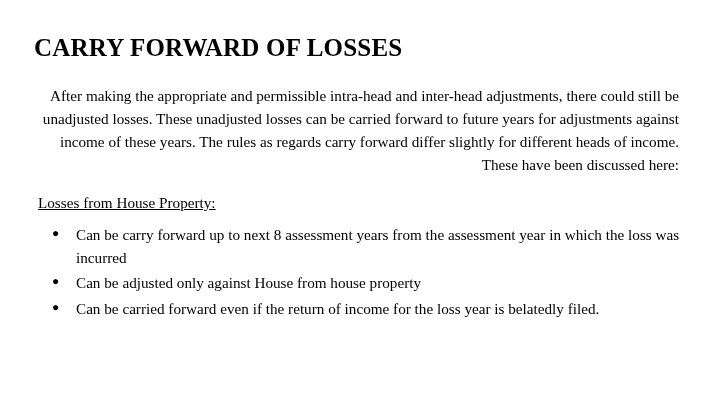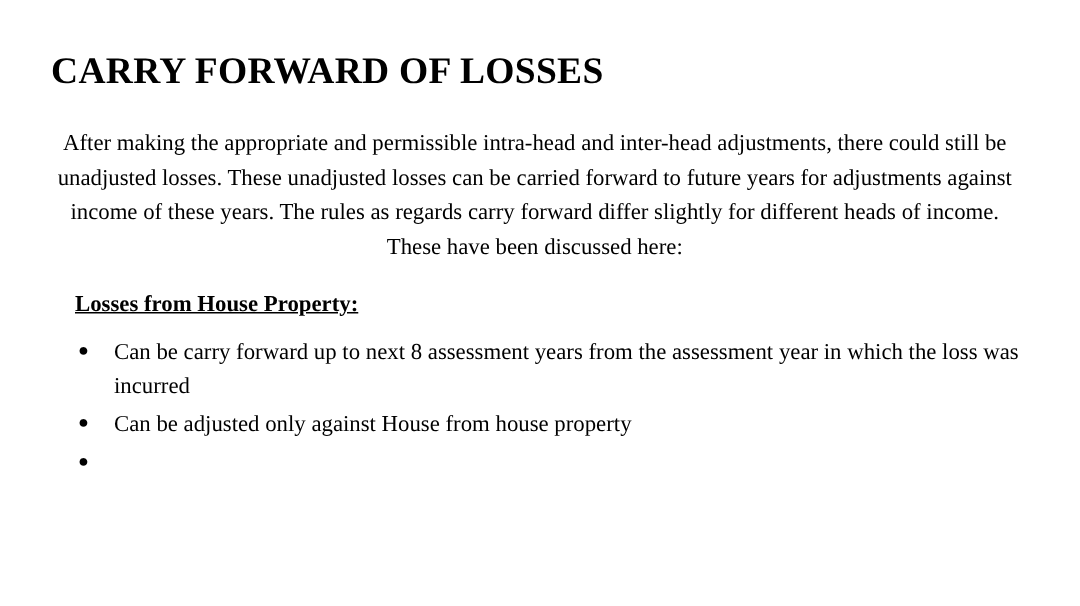--- a/index.html
+++ b/index.html
@@ -27,27 +27,27 @@
     font-weight: bold;
     letter-spacing: 0.2px;
     margin: 0 0 22px 0;
     line-height: 1.1;
   }
   .intro-paragraph {
     font-size: 15.2px;
     line-height: 1.52;
     margin: 0 0 18px 0;
     width: 645px;
-    text-align: center;
+    text-align: right;
   }
   .section-heading {
     font-size: 15.2px;
-    font-weight: bold;
+    font-weight: normal;
     text-decoration: underline;
-    margin: 0 0 12px 16px;
+    margin: 0 0 12px 4px;
   }
   ul.bullet-list {
     list-style: none;
     margin: 0;
     padding: 0 0 0 16px;
   }
   ul.bullet-list li {
     position: relative;
     font-size: 15.2px;
     line-height: 1.5;
@@ -78,16 +78,17 @@
     <li>
       <span class="bullet-marker">●</span>
       <span>Can be carry forward up to next 8 assessment years from the assessment year in which the loss was incurred</span>
     </li>
     <li>
       <span class="bullet-marker">●</span>
       <span>Can be adjusted only against House from house property</span>
     </li>
     <li>
       <span class="bullet-marker">●</span>
+      <span>Can be carried forward even if the return of income for the loss year is belatedly filed.</span>
     </li>
   </ul>
 
 </div>
 
 </body></html>

